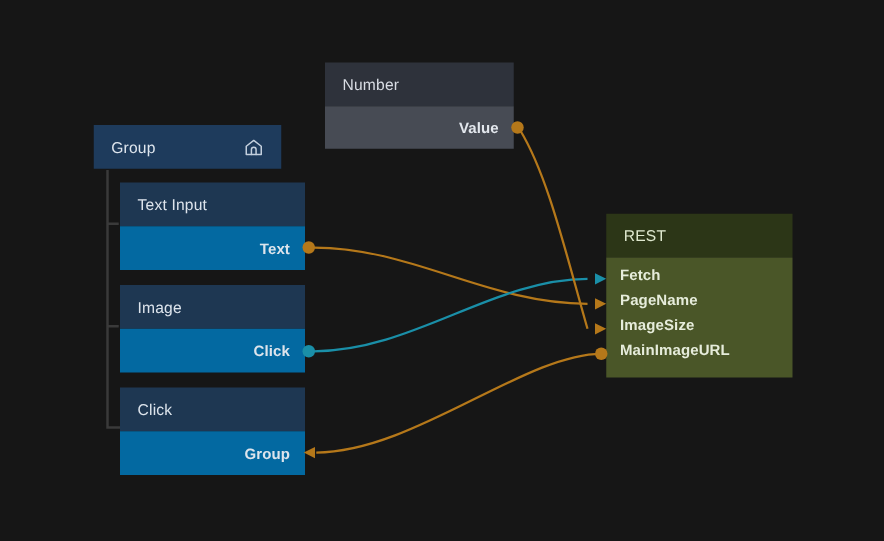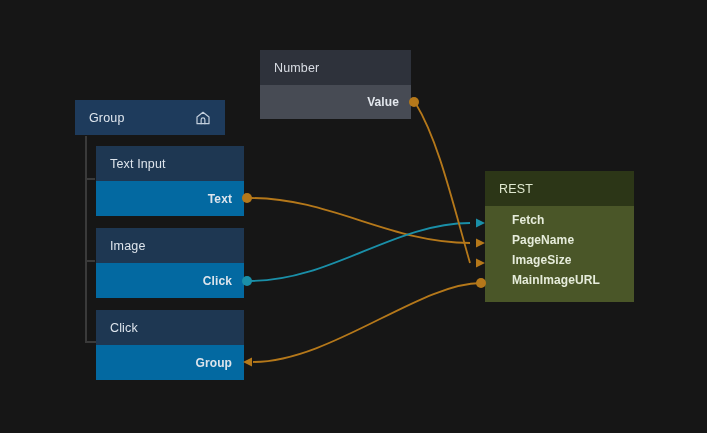--- a/index.html
+++ b/index.html
@@ -115,21 +115,21 @@
     width: 149px; height: 96px;
     background: #4a5628;
     padding-top: 4px;
   }
   .rest-port {
     box-sizing: border-box;
     height: 20px;
     display: flex;
     align-items: center;
     justify-content: flex-start;
-    padding-left: 27px;
+    padding-left: 11px;
     font-size: 12px;
     color: #e6ecdb;
     letter-spacing: 0.1px;
   }
   
   .marker {
     position: absolute;
     width: 14px; height: 14px;
     pointer-events: none;
   }

